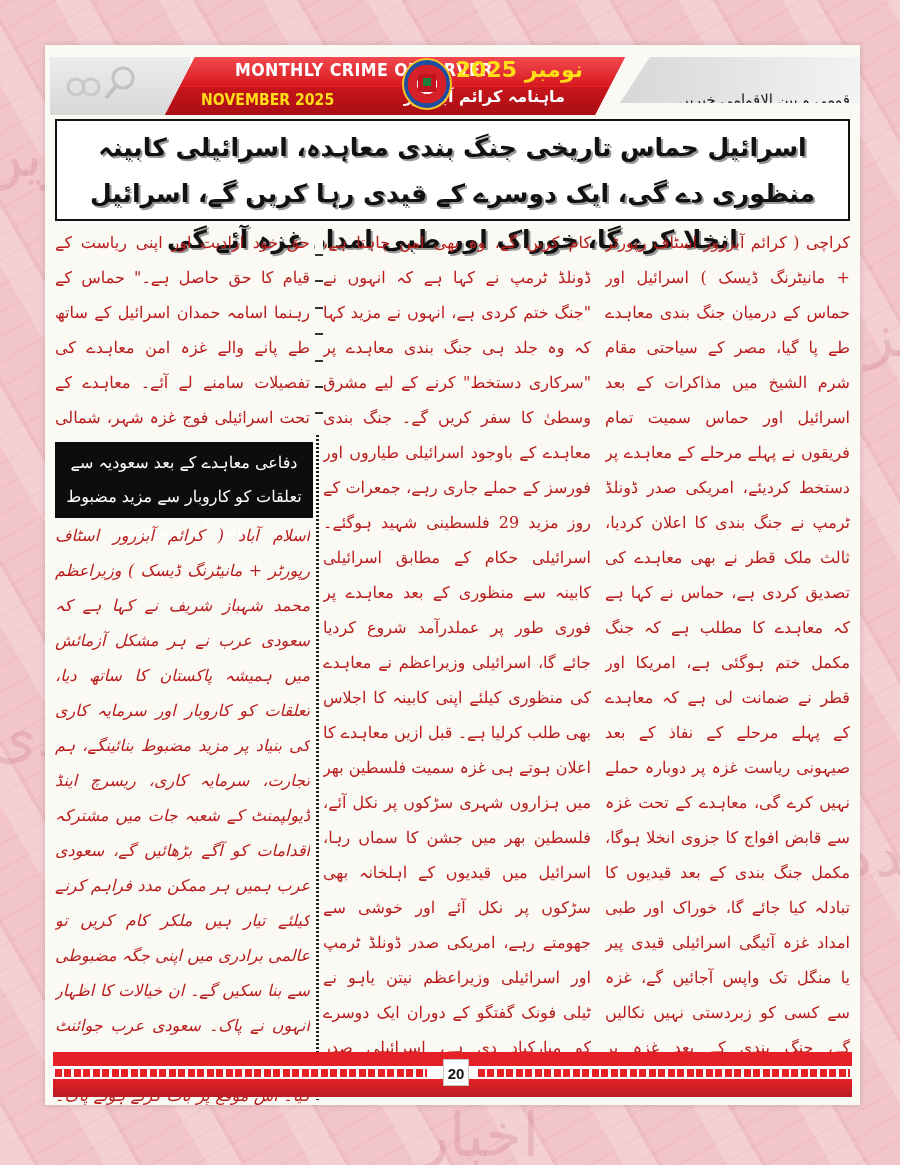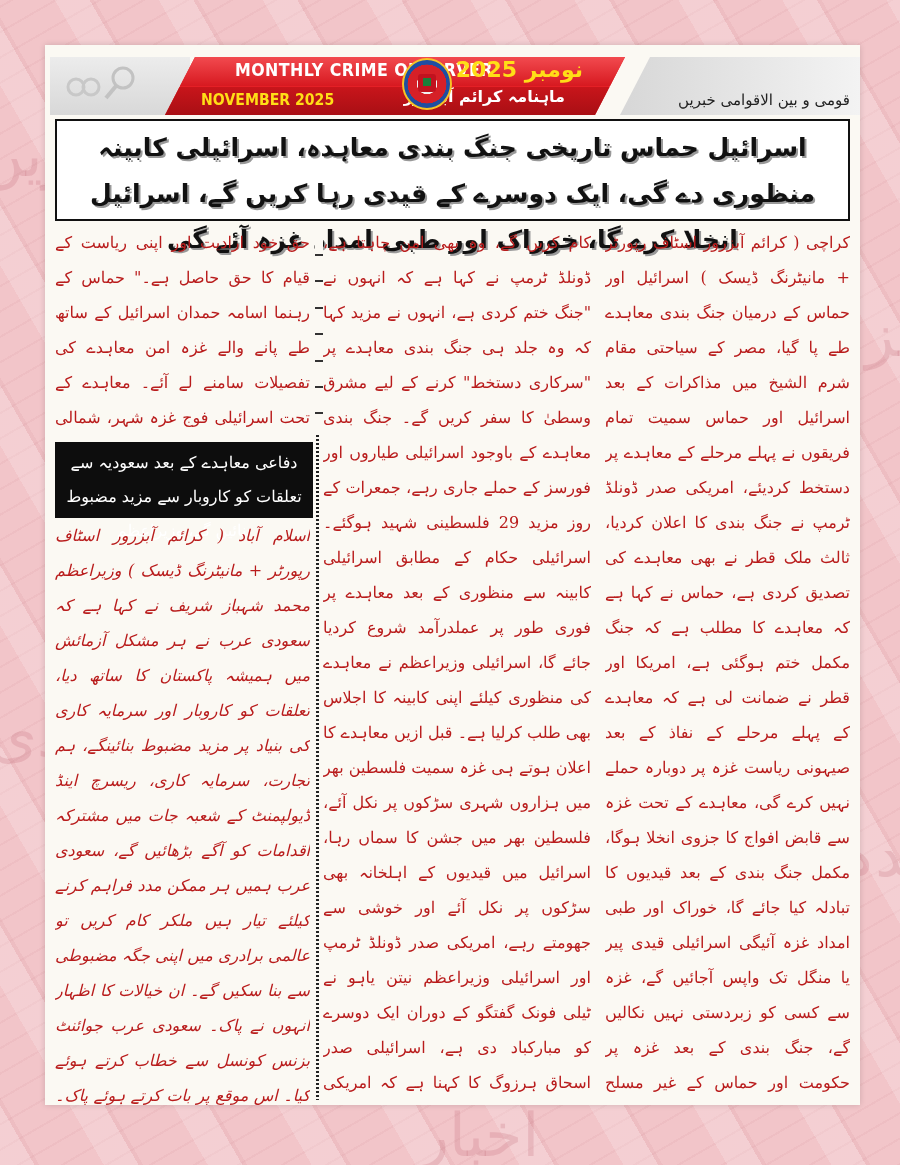--- a/index.html
+++ b/index.html
@@ -68,21 +68,21 @@
     border: 2px solid #f7c325;
   }
   .logo-emblem .eagle {
     position: absolute; left: 14px; top: 14px; width: 18px; height: 18px;
     background: #c1121f; border-radius: 3px;
   }
   .logo-emblem .flag {
     position: absolute; left: 19px; top: 18px; width: 8px; height: 8px; background: #1a7f3a;
   }
   .header-right-light {
-    position: absolute; left: 575px; top: 12px; width: 240px; height: 58px;
+    position: absolute; left: 575px; top: 12px; width: 240px; height: 46px;
     background: linear-gradient(90deg, #d7d7d7, #f3f3f3);
     clip-path: polygon(30px 0, 100% 0, 100% 100%, 0 100%);
   }
   .section-label {
     position: absolute; right: 10px; top: 34px; color: #222;
     font-family: "DejaVu Serif", serif; font-size: 15px; direction: rtl;
   }
   
   .headline-box {
     position: absolute; left: 10px; top: 74px; width: 795px; height: 102px;
@@ -194,14 +194,23 @@
   <div class="col col-left-top">حق خود ارادیت اور اپنی ریاست کے قیام کا حق حاصل ہے۔" حماس کے رہنما اسامہ حمدان اسرائیل کے ساتھ طے پانے والے غزہ امن معاہدے کی تفصیلات سامنے لے آئے۔ معاہدے کے تحت اسرائیلی فوج غزہ شہر، شمالی علاقوں، رفح اور خان یونس سے انخلا کرے گی، 5 سرحدی گزرگاہوں سے یومیہ 600 ٹرک غزہ میں داخل ہوں گے۔</div>
 
   <div class="divider-dashes"></div>
   <div class="divider-dots"></div>
 
   <div class="sub-headline-box">
     <div class="sub-headline">دفاعی معاہدے کے بعد سعودیہ سے تعلقات کو کاروبار سے مزید مضبوط بنائیں گے، وزیراعظم</div>
   </div>
   <div class="col col-left-bottom">اسلام آباد ( کرائم آبزرور اسٹاف رپورٹر + مانیٹرنگ ڈیسک ) وزیراعظم محمد شہباز شریف نے کہا ہے کہ سعودی عرب نے ہر مشکل آزمائش میں ہمیشہ پاکستان کا ساتھ دیا، تعلقات کو کاروبار اور سرمایہ کاری کی بنیاد پر مزید مضبوط بنائینگے، ہم تجارت، سرمایہ کاری، ریسرچ اینڈ ڈیولپمنٹ کے شعبہ جات میں مشترکہ اقدامات کو آگے بڑھائیں گے، سعودی عرب ہمیں ہر ممکن مدد فراہم کرنے کیلئے تیار ہیں ملکر کام کریں تو عالمی برادری میں اپنی جگہ مضبوطی سے بنا سکیں گے۔ ان خیالات کا اظہار انہوں نے پاک۔ سعودی عرب جوائنٹ بزنس کونسل سے خطاب کرتے ہوئے کیا۔ اس موقع پر بات کرتے ہوئے پاک۔ سعودیہ مشترکہ بزنس کونسل کے چیئرمین شہزادہ منصور بن محمد آل سعود نے کہا کہ سعودی کاروباری طبقے کو پاکستان میں سرمایہ کاری کیلئے سہولتیں فراہم کی جائیں گی۔ وزیراعظم نے کہا کہ ہم یہاں ایک خاندان کی طرح بیٹھے ہیں، پہلی بار 60 کی دہائی کے آخر میں سعودی عرب کیا تھا۔</div>
 
+  <div class="footer">
+    <div class="footer-top"></div>
+    <div class="footer-mid">
+      <div class="footer-squares"></div>
+      <div class="footer-squares"></div>
+    </div>
+    <div class="footer-bottom"></div>
+    <div class="page-number">20</div>
+  </div>
 
 </div>
 
 </body></html>

